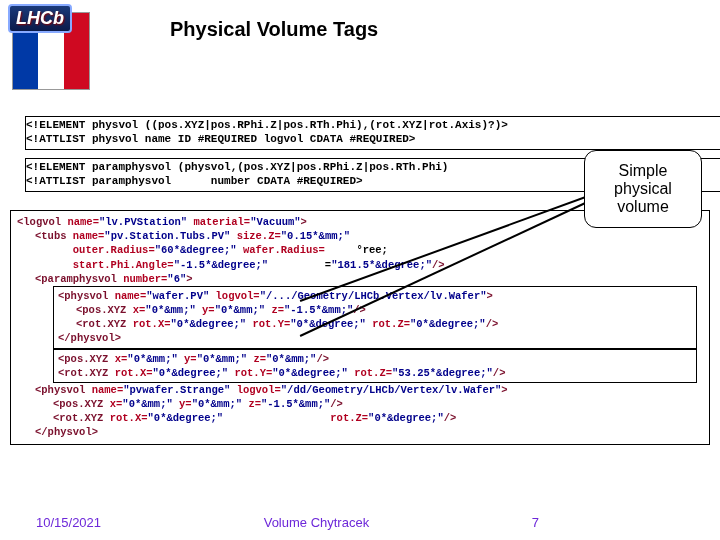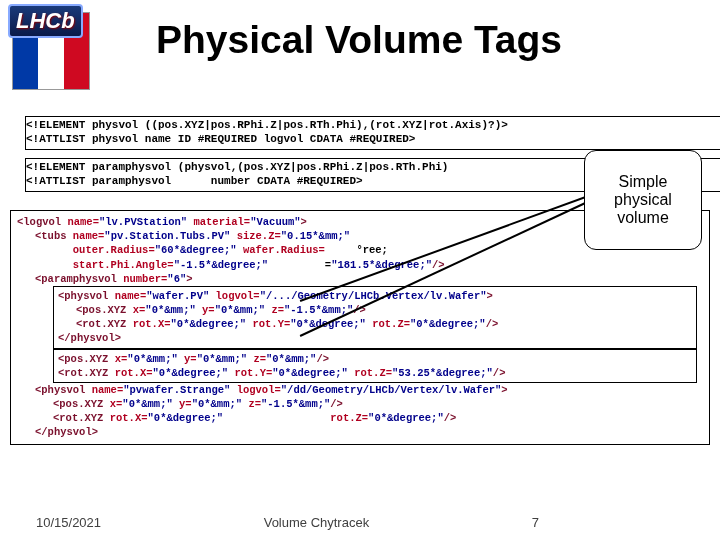--- a/index.html
+++ b/index.html
@@ -30,28 +30,28 @@
     top: 4px;
     padding: 2px 6px;
     background: linear-gradient(#1a3a7a,#0a1a4a);
     border: 2px solid #8af;
     border-radius: 4px;
   }
   .lhcb-text {
     color: #fff;
     font-style: italic;
     font-weight: bold;
-    font-size: 22px;
+    font-size: 18px;
     text-shadow: 1px 1px 2px #800;
   }
   .title {
     position: absolute;
     top: 18px;
-    left: 156px;
-    font-size: 39px;
+    left: 170px;
+    font-size: 20px;
     font-family: Arial, sans-serif;
     color: #000;
   }
   .dtd-block {
     position: absolute;
     left: 25px;
     width: 700px;
     font-family: "Courier New", monospace;
     font-weight: bold;
     font-size: 11px;
@@ -80,21 +80,21 @@
   .attr { color: #b00020; text-align: right; }
   .val { color: #00008b; }
   .code-line { white-space: pre; }
   .indent1 { padding-left: 18px; }
   .indent2 { padding-left: 36px; }
   .callout {
     position: absolute;
     right: 18px;
     top: 150px;
     width: 118px;
-    height: 100px;
+    height: 78px;
     background: #fff;
     border: 1px solid #000;
     border-radius: 12px;
     display: flex;
     flex-direction: column;
     align-items: center;
     justify-content: center;
     font-size: 16px;
     font-family: Arial, sans-serif;
     z-index: 3;
@@ -116,21 +116,21 @@
   }
   .footer {
     position: absolute;
     bottom: 10px;
     left: 0;
     width: 596px;
     display: flex;
     justify-content: space-between;
     padding: 0 57px 0 36px;
     font-size: 13px;
-    color: #404040;
+    color: #6d28d9;
   }
 </style>
 </head>
 <body>
 
 <div class="flag">
   <div class="flag-blue"></div>
   <div class="flag-white"></div>
   <div class="flag-red"></div>
 </div>

